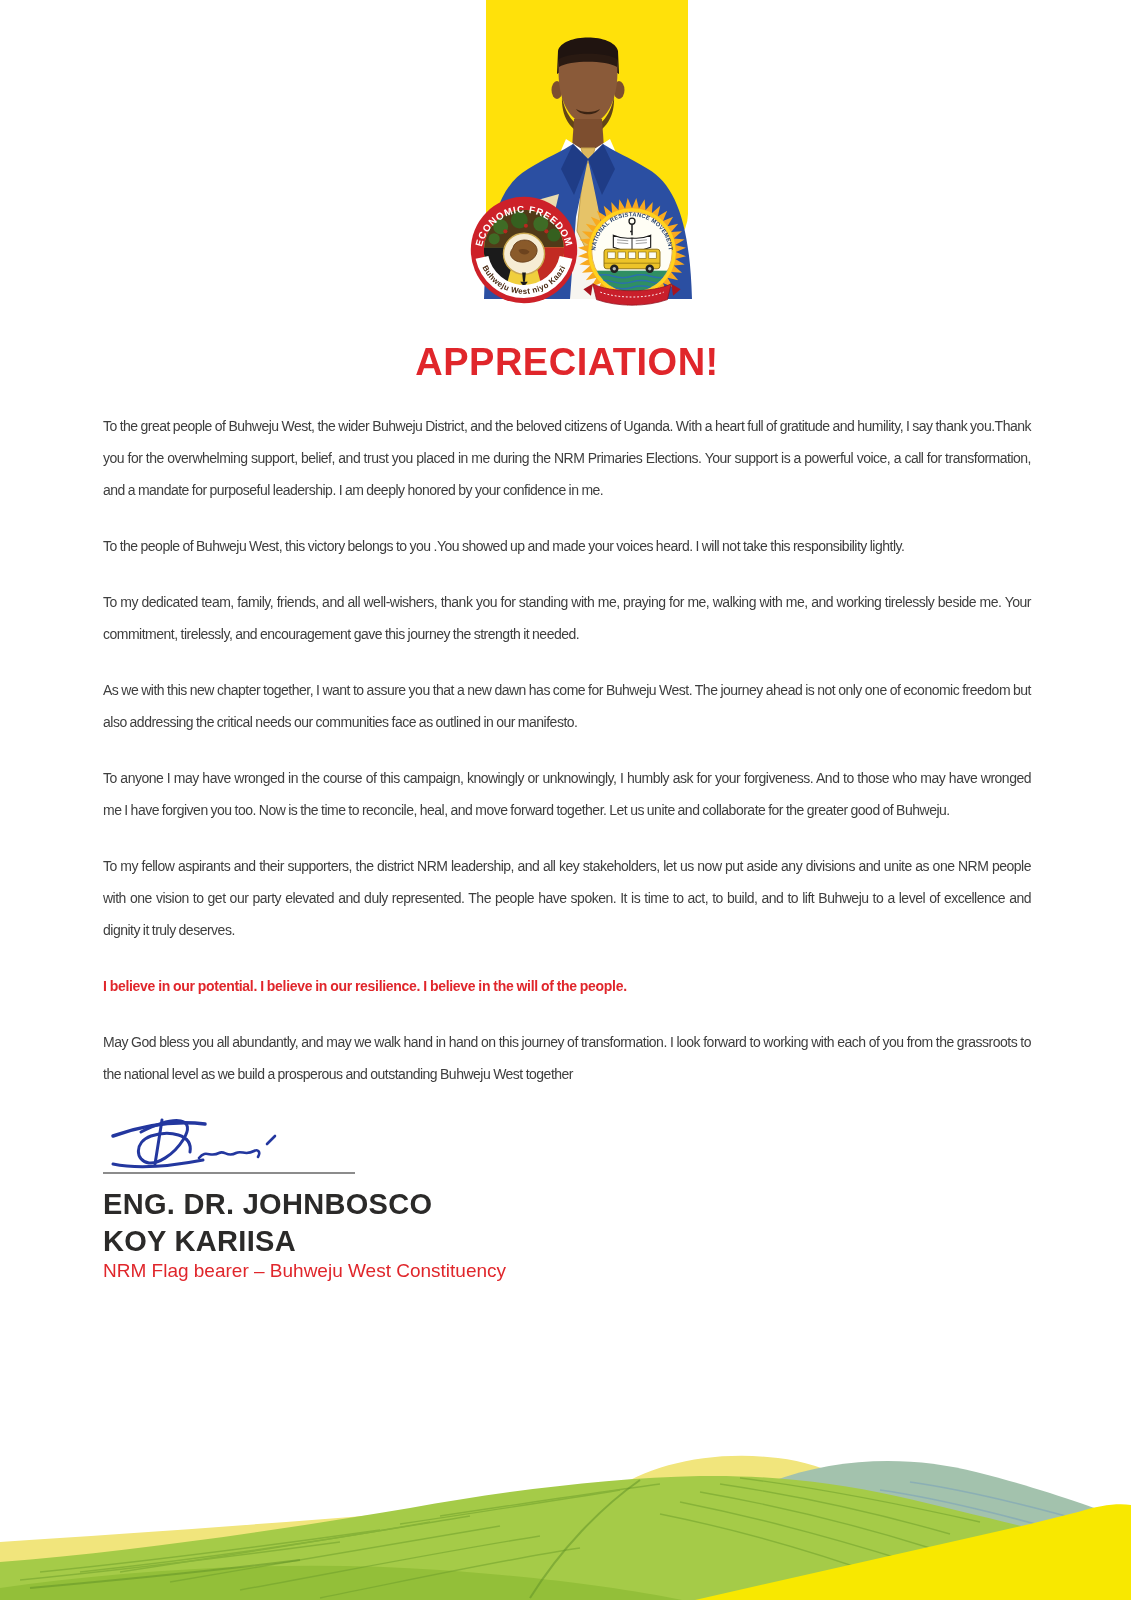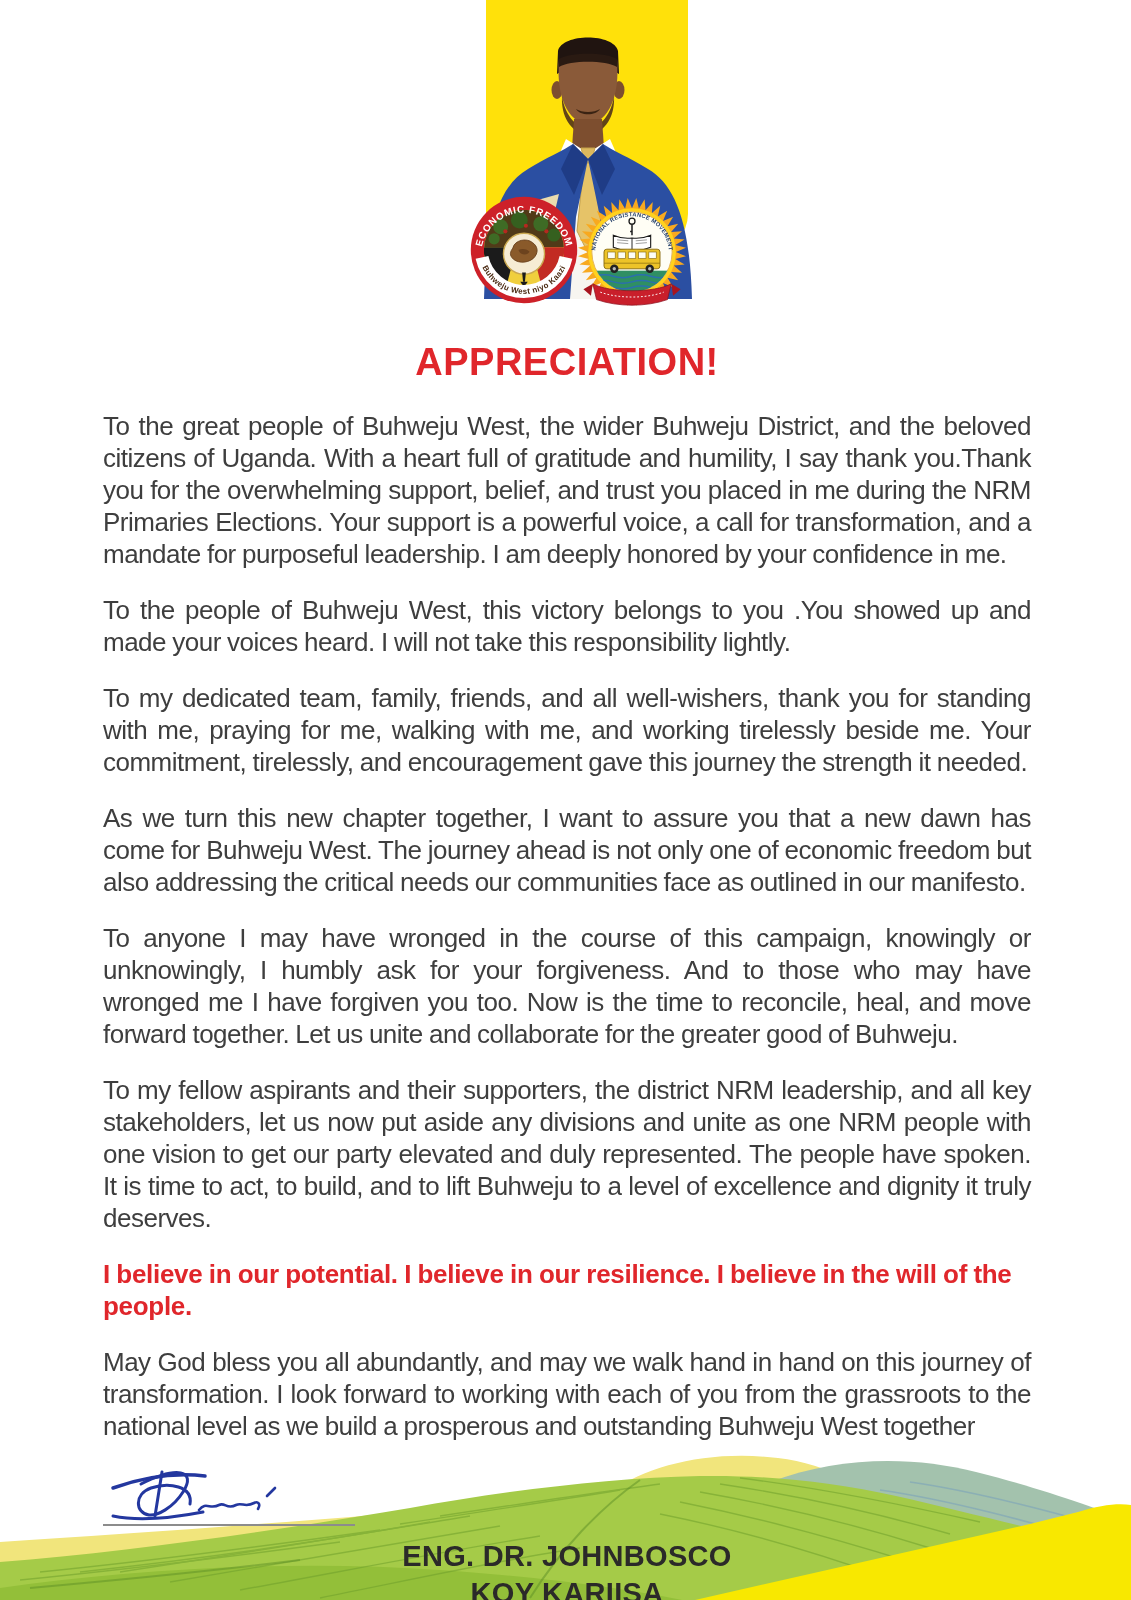--- a/index.html
+++ b/index.html
@@ -9,26 +9,26 @@
   .banner{position:absolute;left:486px;top:0;width:202px;height:252px;
           border-radius:0 0 38px 38px;}
   .person{position:absolute;left:470px;top:16px;width:236px;height:284px;}
   .badge{position:absolute;width:112px;height:112px;}
   .badge.left{left:468px;top:194px;}
   .badge.right{left:576px;top:196px;}
   
   .content{position:absolute;left:103px;top:330px;width:928px;}
   .title{margin:11px 0 26px 0;text-align:center;font-size:38px;font-weight:800;
          letter-spacing:.5px;}
-  .content p{margin:0 0 24px 0;font-size:26px;line-height:32px;text-align:justify;
+  .content p{margin:0 0 24px 0;font-size:14px;line-height:32px;text-align:justify;
              color:#3e3e3e;letter-spacing:-0.5px;word-spacing:-0.5px;}
   .belief{font-weight:800;text-align:left !important;
           letter-spacing:-0.3px !important;}
   
-  .sig-block{margin-top:16px;text-align:center;}
+  .sig-block{margin-top:16px;}
   .sig-svg{display:block;margin-left:4px;}
   .sig-line{width:252px;border-top:2px solid #8c8c8c;margin:-6px 0 12px 0;}
   .sig-name{font-size:29px;line-height:37px;font-weight:800;color:#2b2a29;
             letter-spacing:.3px;}
   .sig-role{font-size:19px;}
   
   .footer-art{position:absolute;left:0;bottom:0;width:1131px;height:170px;z-index:0;}
   .content{z-index:2;}
   .curved-label{font-weight:bold;}
 </style>
@@ -153,21 +153,21 @@
       <path d="M26,103 C45,110 75,110 94,103" stroke="#ffffff" stroke-width="1" stroke-dasharray="2,2" fill="none"></path>
     </g>
   </svg>
 
   <div class="content">
     <h1 class="title" style="color:#e0262b;">APPRECIATION!</h1>
 
     <p>To the great people of Buhweju West, the wider Buhweju District, and the beloved citizens of Uganda. With a heart full of gratitude and humility, I say thank you.Thank you for the overwhelming support, belief, and trust you placed in me during the NRM Primaries Elections. Your support is a powerful voice, a call for transformation, and a mandate for purposeful leadership. I am deeply honored by your confidence in me.</p>
     <p>To the people of Buhweju West, this victory belongs to you .You showed up and made your voices heard. I will not take this responsibility lightly.</p>
     <p>To my dedicated team, family, friends, and all well-wishers, thank you for standing with me, praying for me, walking with me, and working tirelessly beside me. Your commitment, tirelessly, and encouragement gave this journey the strength it needed.</p>
-    <p>As we turn this new chapter together, I want to assure you that a new dawn has come for Buhweju West. The journey ahead is not only one of economic freedom but also addressing the critical needs our communities face as outlined in our manifesto.</p>
+    <p>As we with this new chapter together, I want to assure you that a new dawn has come for Buhweju West. The journey ahead is not only one of economic freedom but also addressing the critical needs our communities face as outlined in our manifesto.</p>
     <p>To anyone I may have wronged in the course of this campaign, knowingly or unknowingly, I humbly ask for your forgiveness. And to those who may have wronged me I have forgiven you too. Now is the time to reconcile, heal, and move forward together. Let us unite and collaborate for the greater good of Buhweju.</p>
     <p>To my fellow aspirants and their supporters, the district NRM leadership, and all key stakeholders, let us now put aside any divisions and unite as one NRM people with one vision to get our party elevated and duly represented. The people have spoken. It is time to act, to build, and to lift Buhweju to a level of excellence and dignity it truly deserves.</p>
 
     <p class="belief" style="color:#e0262b;">I believe in our potential. I believe in our resilience. I believe in the will of the people.</p>
 
     <p>May God bless you all abundantly, and may we walk hand in hand on this journey of transformation. I look forward to working with each of you from the grassroots to the national level as we build a prosperous and outstanding Buhweju West together</p>
 
     <div class="sig-block">
       <svg class="sig-svg" width="260" height="64" viewBox="0 0 260 64">
         <g fill="none" stroke="#23379f" stroke-linecap="round">

